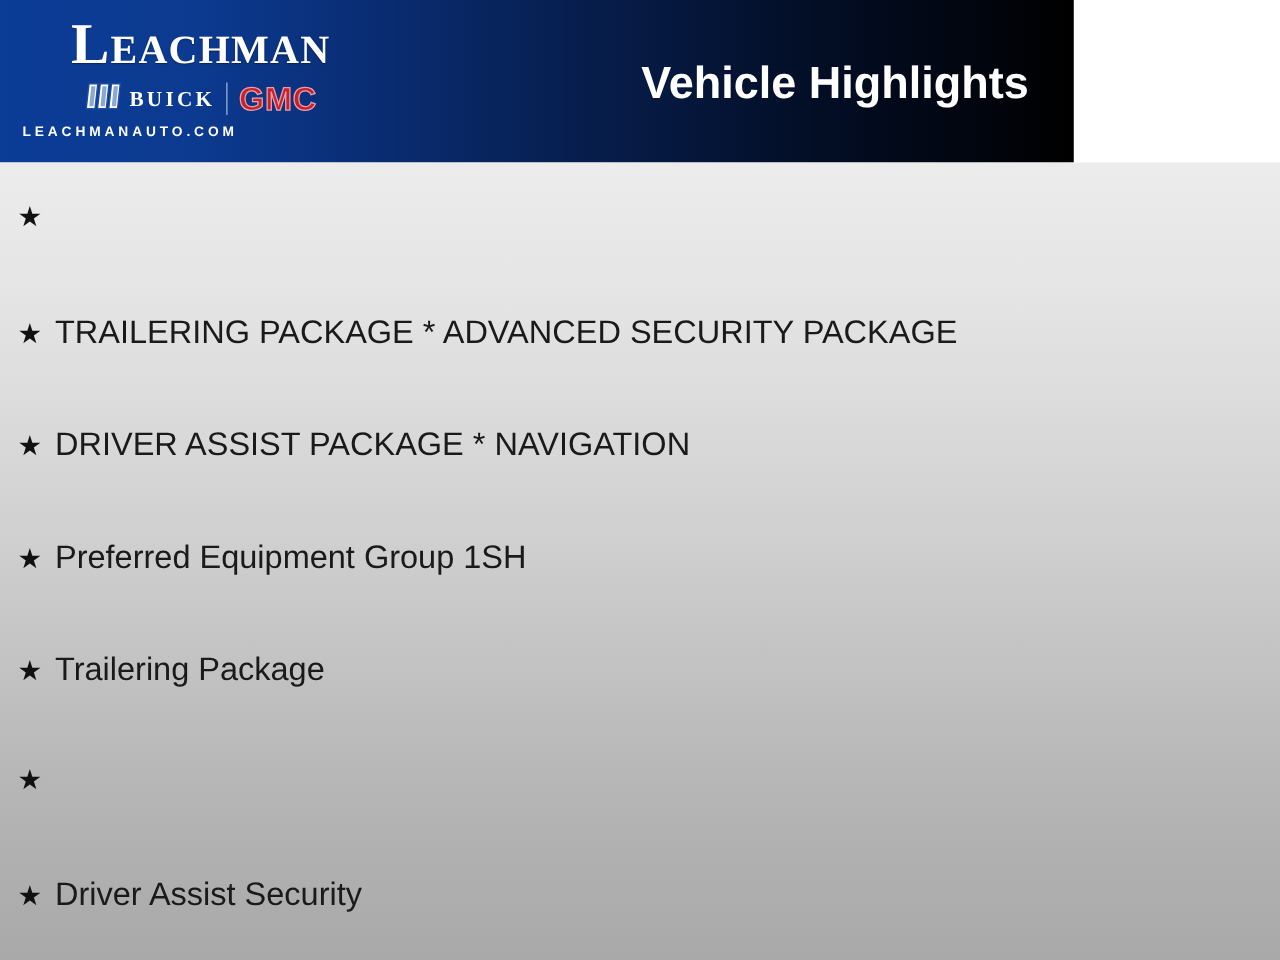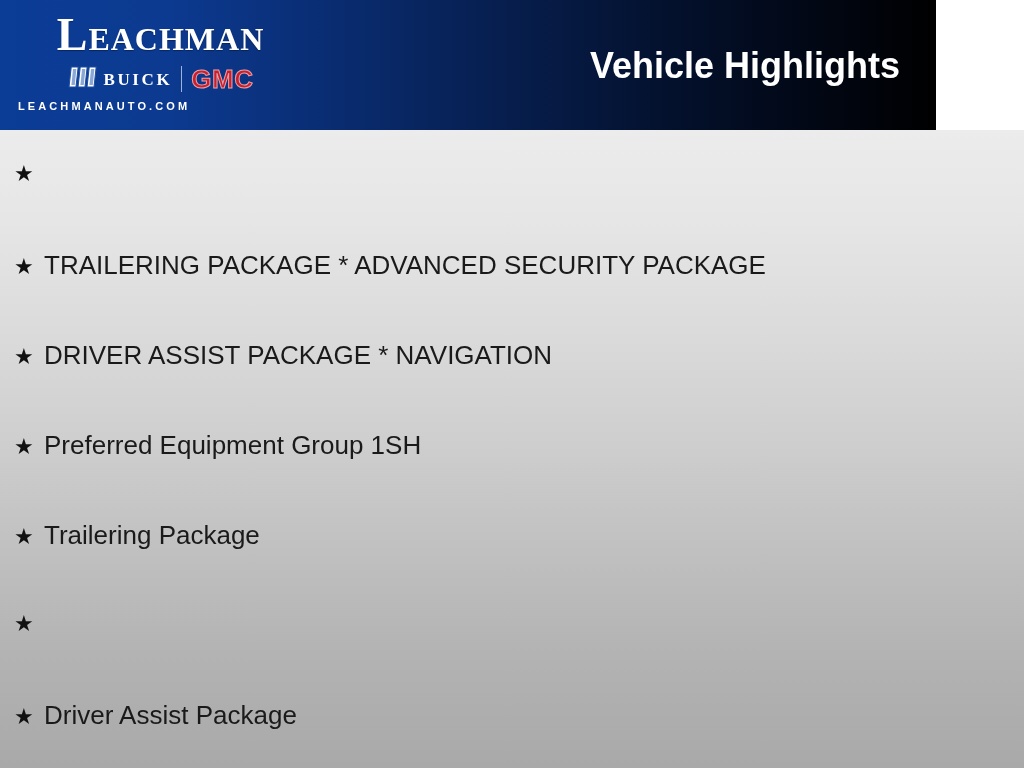--- a/index.html
+++ b/index.html
@@ -19,21 +19,21 @@
     width: 1024px;
     height: 768px;
     overflow: hidden;
   }
 
   
   .header {
     position: absolute;
     left: 0;
     top: 0;
-    width: 936px;
+    width: 859px;
     height: 130px;
     background: linear-gradient(90deg,
         #0b3c96 0%,
         #0c3a90 18%,
         #0a2f78 32%,
         #08255f 45%,
         #061b46 58%,
         #041230 70%,
         #020a1c 82%,
         #01050e 91%,
@@ -243,18 +243,18 @@
       </li>
       <li class="highlight-item">
         <span class="bullet-star">★</span>
         <span class="highlight-text">Trailering Package</span>
       </li>
       <li class="highlight-item">
         <span class="bullet-star">★</span>
       </li>
       <li class="highlight-item">
         <span class="bullet-star">★</span>
-        <span class="highlight-text">Driver Assist Package</span>
+        <span class="highlight-text">Driver Assist Security</span>
       </li>
     </ul>
   </div>
 
 </div>
 
 </body></html>

